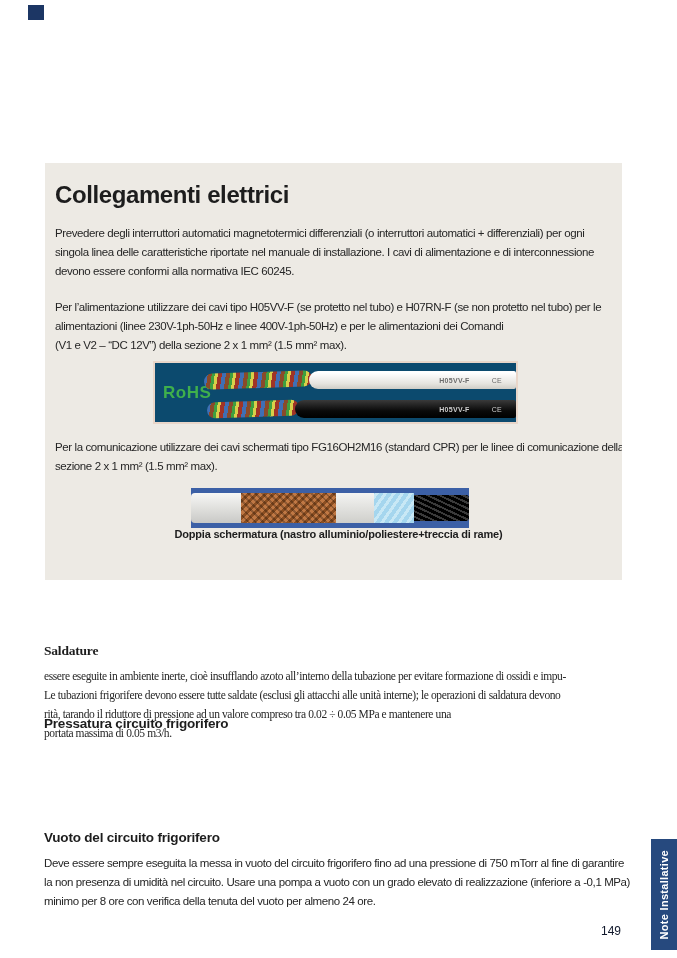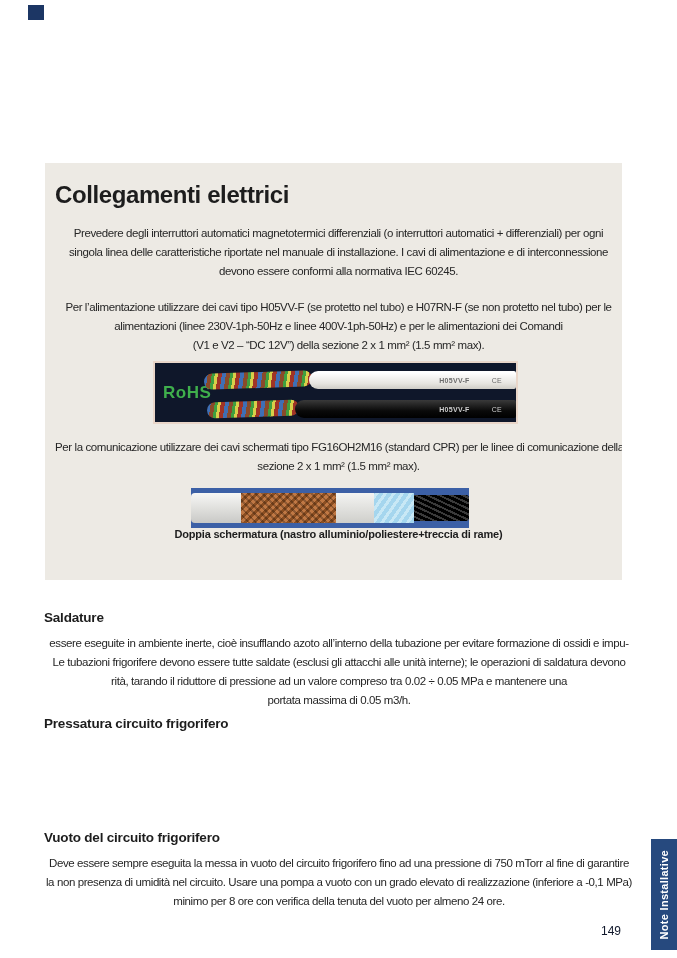--- a/index.html
+++ b/index.html
@@ -9,32 +9,32 @@
   }
   .corner-marker{position:absolute;left:28px;top:5px;width:16px;height:15px;}
   
   .intro-box{
     position:absolute;left:45px;top:163px;width:577px;height:417px;
     background:#edeae4;box-sizing:border-box;padding:20px 0 0 10px;overflow:hidden;
   }
   .intro-box h1{
     margin:0;font-size:24px;line-height:24px;font-weight:700;color:#1d1d1d;letter-spacing:-0.4px;
   }
-  .body-par{margin:0;font-size:11.5px;line-height:19px;color:#262626;letter-spacing:-0.4px;text-align:center;}
+  .body-par{margin:0;font-size:11.5px;line-height:19px;color:#262626;letter-spacing:-0.4px;}
   .body-par .ln{white-space:nowrap;display:block;}
   .intro-par{margin-top:17px;}
   .sub-heading{
     margin:0;font-size:13.5px;line-height:13.5px;font-weight:700;color:#1d1d1d;letter-spacing:-0.2px;
   }
   .cavi-heading{margin-top:22px;}
   .cavi-par{margin-top:17px;}
   
   .photo1{
     position:relative;margin:6px 0 0 98px;width:365px;height:63px;
-    background:#0f172a;border:2px solid #e9d6c9;box-sizing:border-box;overflow:hidden;text-align:center;
+    background:#0c4a6e;border:2px solid #e9d6c9;box-sizing:border-box;overflow:hidden;text-align:center;
   }
   .rohs{
     position:absolute;left:8px;top:50%;transform:translateY(-50%);
     font-size:17px;font-weight:700;letter-spacing:0.5px;
   }
   .cable-row{position:absolute;height:18px;}
   .cable-row.top{top:8px;left:0;right:0;}
   .cable-row.bottom{top:37px;left:0;right:0;}
   .wires{
     position:absolute;height:16px;border-radius:8px;
@@ -68,21 +68,21 @@
   .layer.foil{width:40px;background:repeating-linear-gradient(-55deg,#a5d6ee 0 4px,#c8e8f5 4px 7px);}
   .layer.cores{width:55px;height:26px;background:repeating-linear-gradient(25deg,#000 0 3px,#3a3a3a 3px 5px);border-radius:0 3px 3px 0;}
   .photo-caption{
     width:567px;text-align:center;
     font-size:11px;font-weight:700;color:#1d1d1d;letter-spacing:-0.2px;white-space:nowrap;
   }
   
   .section{position:absolute;left:44px;width:590px;}
   .section .sub-heading{font-size:13.5px;}
   .section .body-par{margin-top:9px;}
-  .sec-saldature{top:611px;}
+  .sec-saldature{top:644px;font-family:Liberation Serif, serif;}
   .sec-pressatura{top:717px;}
   .sec-vuoto{top:831px;}
   
   .page-number{
     position:absolute;top:924px;right:56px;font-size:12px;font-weight:400;color:#0f172a;
   }
   .side-tab{
     position:absolute;right:0;top:839px;width:26px;height:111px;
     display:flex;align-items:center;justify-content:center;
   }

